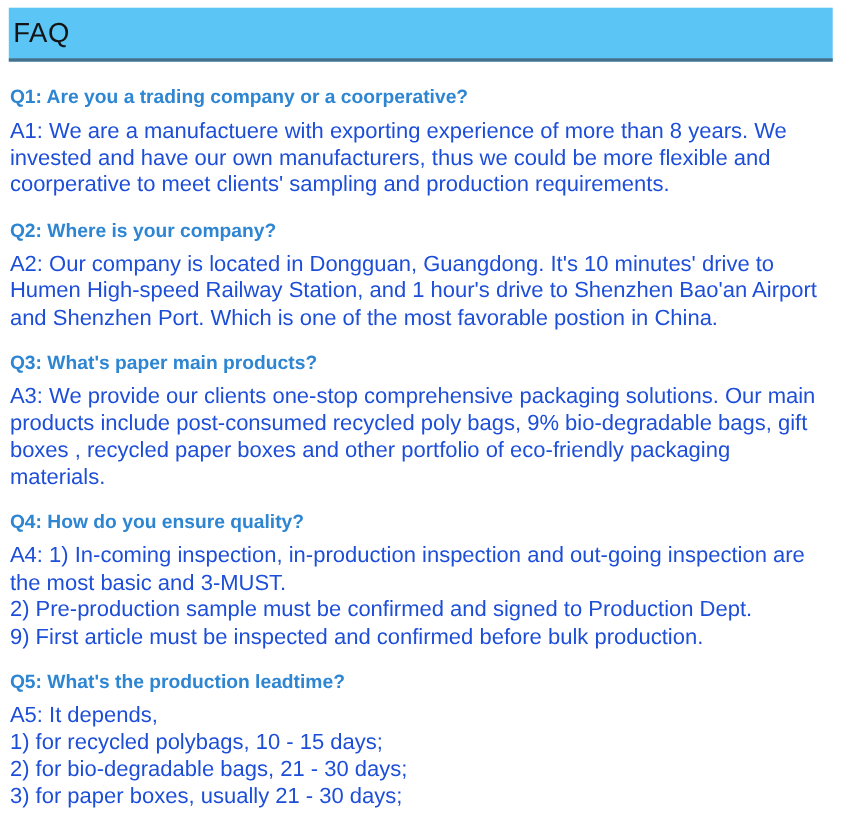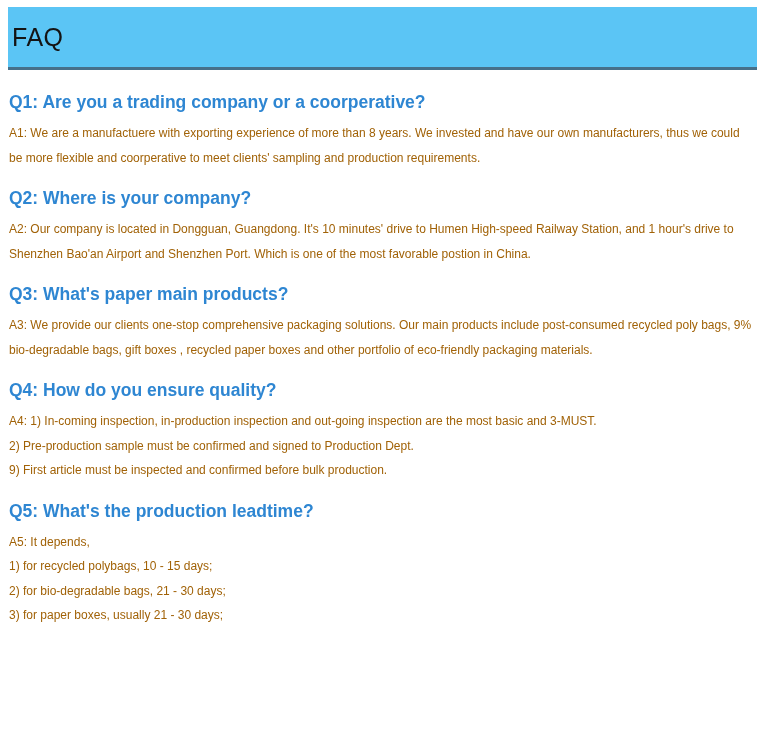--- a/index.html
+++ b/index.html
@@ -14,21 +14,21 @@
   }
   .page {
     box-sizing: border-box;
     width: 765px;
     min-height: 748px;
     padding: 7px 8px 10px 8px;
     background: #ffffff;
   }
   .header-bar {
     box-sizing: border-box;
-    height: 63px;
+    height: 49px;
     background: #5bc5f5;
     border-bottom: 3px solid #46708a;
     display: flex;
     align-items: center;
     padding-left: 4px;
   }
   .header-title {
     font-size: 25px;
     font-weight: 400;
     color: #141414;
@@ -45,23 +45,23 @@
     margin-top: 22px;
   }
   .question {
     margin: 0 0 8px 0;
     font-size: 17.5px;
     font-weight: 700;
     color: #2e86d2;
     line-height: 1.2;
   }
   .answer {
-    font-size: 12px;
+    font-size: 20px;
     line-height: 24.5px;
-    color: #a16207;
+    color: #1d4ed8;
     max-width: 746px;
   }
   .answer-line {
     margin: 0;
   }
 </style>
 </head>
 <body>
 
 <div class="page">

